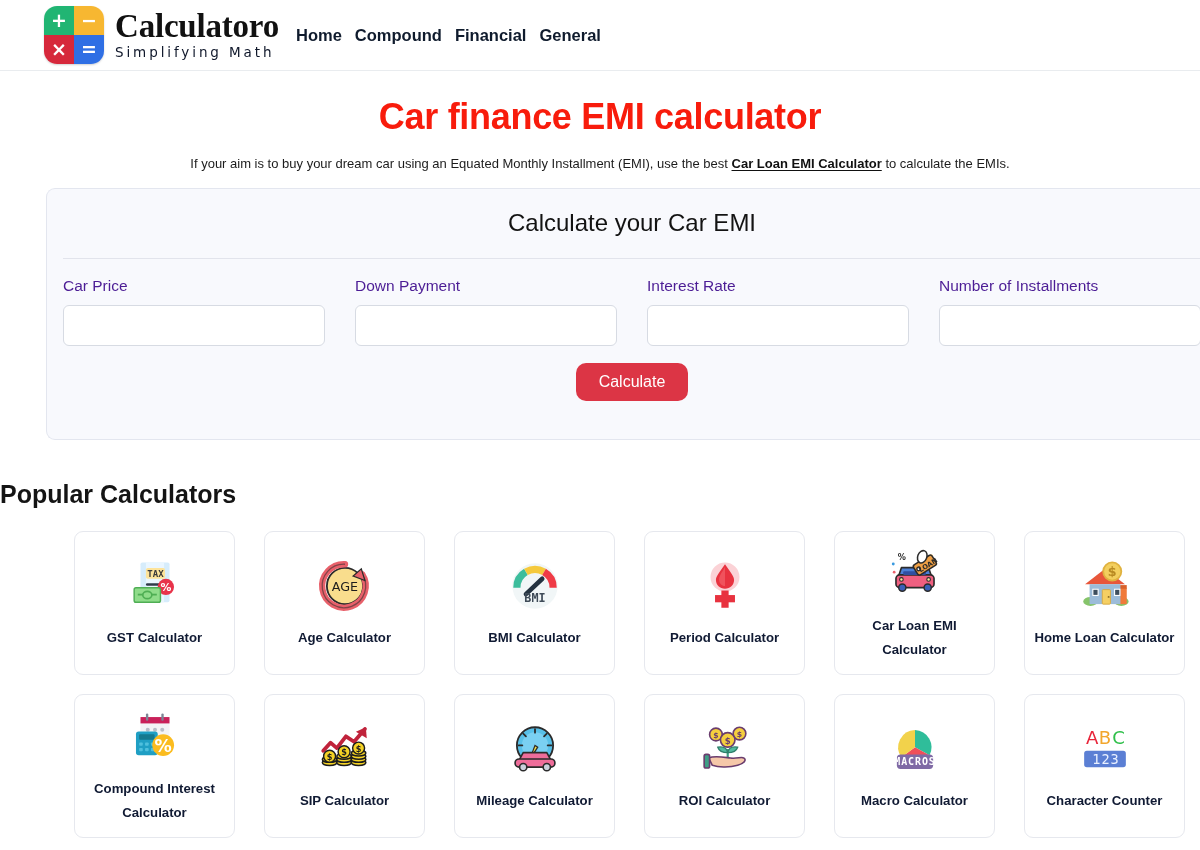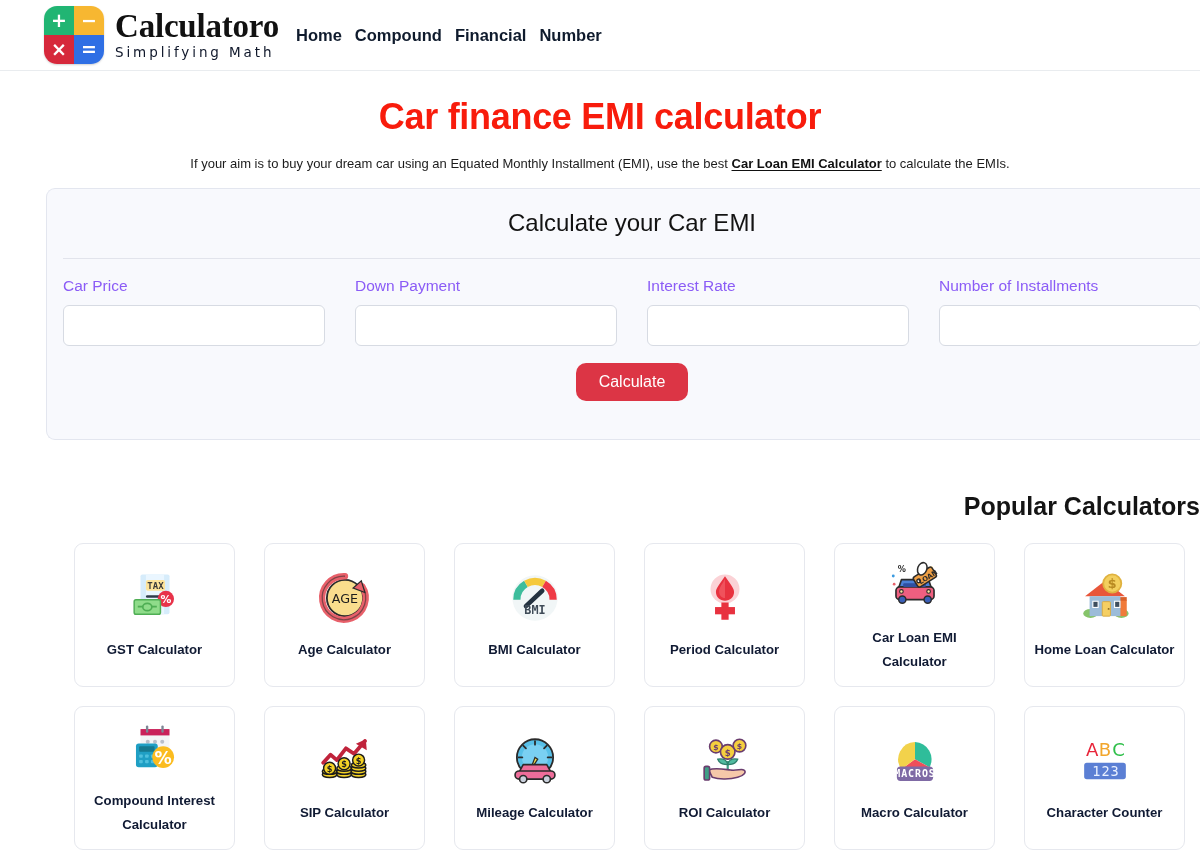--- a/index.html
+++ b/index.html
@@ -103,21 +103,21 @@
     border-top: 1px solid #e2e4ec;
     width: 1138px;
   }
   .fields-row {
     display: flex;
     padding: 18px 0 0 16px;
     gap: 30px;
   }
   .field { width: 262px; flex: none; }
   .field-label {
-    font-size: 15.5px; color: #8b5cf6; margin-bottom: 10px;
+    font-size: 15.5px; color: #4c1d95; margin-bottom: 10px;
   }
   .field-input {
     width: 100%; height: 41px;
     background: #ffffff;
     border: 1px solid #d7dbe3;
     border-radius: 6px;
     font-size: 15px;
     font-family: "Liberation Sans", sans-serif;
     padding: 0 10px;
     color: #212529;
@@ -130,24 +130,24 @@
     border: none;
     border-radius: 10px;
     font-size: 16px;
     font-family: "Liberation Sans", sans-serif;
     padding: 10px 23px;
     cursor: pointer;
   }
 
   
   .popular-title {
-    text-align: right;
+    text-align: left;
     font-size: 25px;
     color: #141414;
-    margin-top: 52px;
+    margin-top: 40px;
   }
   .card-grid {
     display: grid;
     grid-template-columns: repeat(6, 161px);
     column-gap: 29px;
     row-gap: 19px;
     margin: 22px 0 0 74px;
     width: 1100px;
   }
   .calc-tile {
@@ -190,21 +190,21 @@
     </div>
     <div class="brand-text">
       <div class="brand-name">Calculatoro</div>
       <div class="brand-tag">Simplifying Math</div>
     </div>
   </div>
   <nav class="main-nav">
     <a class="nav-link">Home</a>
     <a class="nav-link">Compound</a>
     <a class="nav-link">Financial</a>
-    <a class="nav-link">Number</a>
+    <a class="nav-link">General</a>
   </nav>
 </header>
 
 <section class="hero">
   <h1 class="page-title">Car finance EMI calculator</h1>
   <p class="hero-sub"><span>If your aim is to buy your dream car using an Equated Monthly Installment (EMI), use the best </span><a>Car Loan EMI Calculator</a><span> to calculate the EMIs.</span></p>
 </section>
 
 <section class="calc-card">
   <div class="calc-card-title">Calculate your Car EMI</div>

